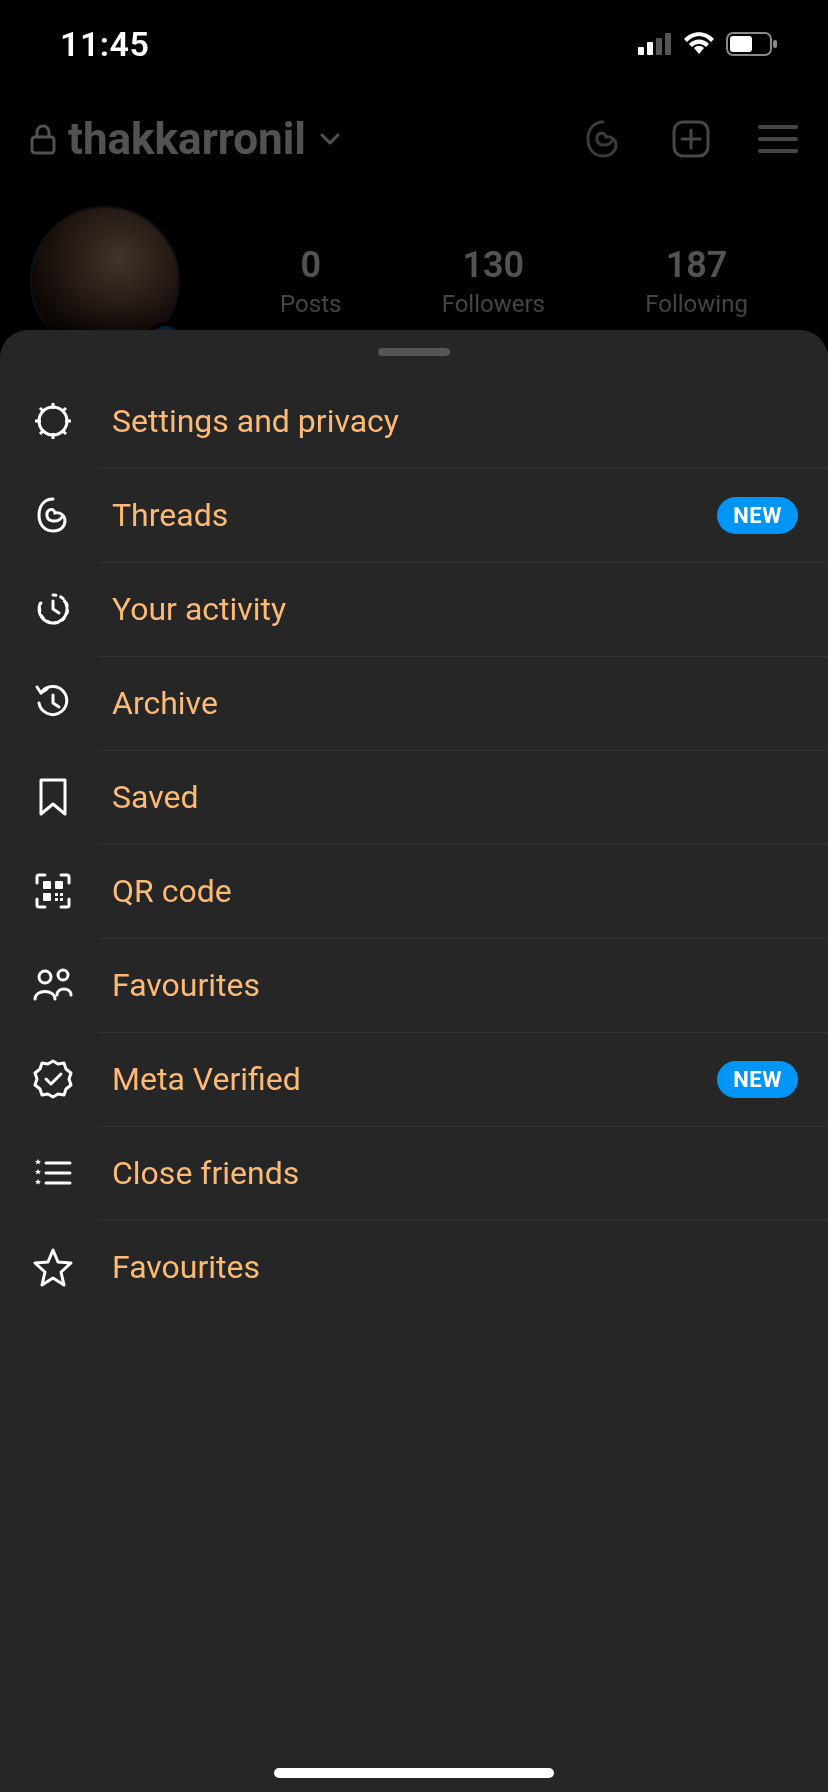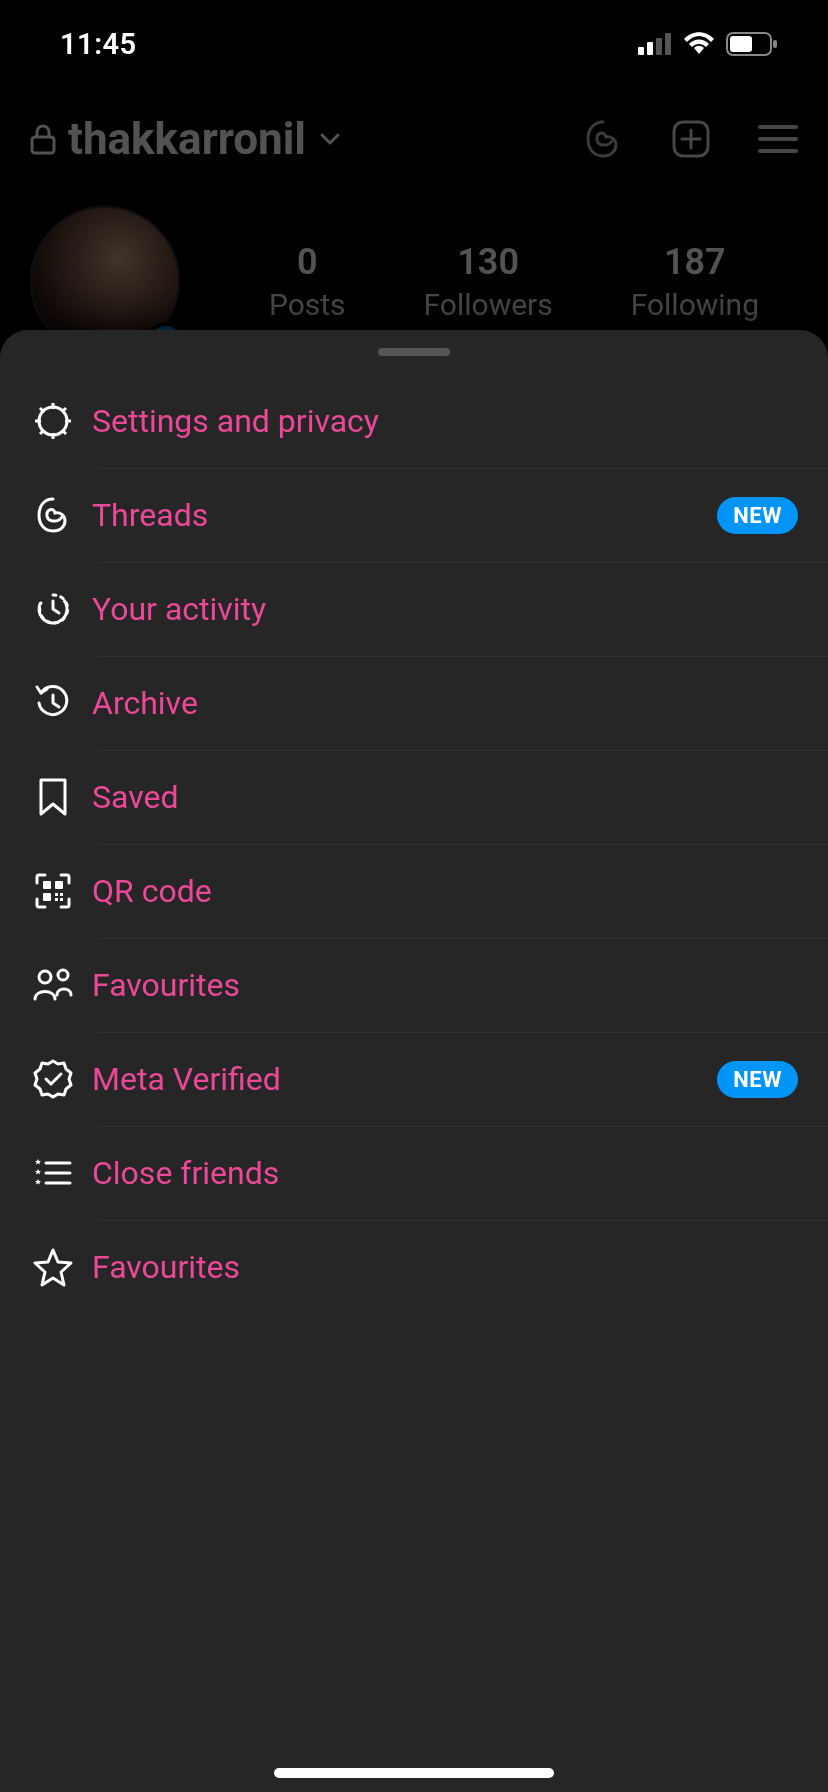--- a/index.html
+++ b/index.html
@@ -16,21 +16,21 @@
   .status-bar {
     position: absolute;
     top: 0; left: 0; right: 0;
     height: 88px;
     display: flex;
     align-items: center;
     justify-content: space-between;
     padding: 0 50px 0 50px;
   }
   .status-time {
-    font-size: 29px;
+    font-size: 34px;
     font-weight: 600;
     letter-spacing: 0.5px;
     margin-left: 10px;
   }
   .status-icons {
     display: flex;
     align-items: center;
     gap: 10px;
   }
   
@@ -99,21 +99,21 @@
     display: flex;
     justify-content: space-around;
     text-align: center;
   }
   .stat-num {
     font-size: 36px;
     font-weight: 600;
     color: #eee;
   }
   .stat-label {
-    font-size: 30px;
+    font-size: 24px;
     color: #ccc;
     margin-top: 4px;
   }
   
   .sheet {
     position: absolute;
     left: 0; right: 0; bottom: 0;
     top: 330px;
     background: #262626;
     border-radius: 28px 28px 0 0;
@@ -152,22 +152,22 @@
     width: 46px;
     height: 46px;
     display: flex;
     align-items: center;
     justify-content: center;
     flex-shrink: 0;
   }
   .menu-label {
     font-size: 32px;
     font-weight: 400;
-    color: #ec4899;
-    margin-left: 16px;
+    color: #fdba74;
+    margin-left: 36px;
     flex: 1;
   }
   .badge {
     background: #0095f6;
     color: #fff;
     font-size: 22px;
     font-weight: 700;
     padding: 6px 16px;
     border-radius: 22px;
     letter-spacing: 0.5px;

